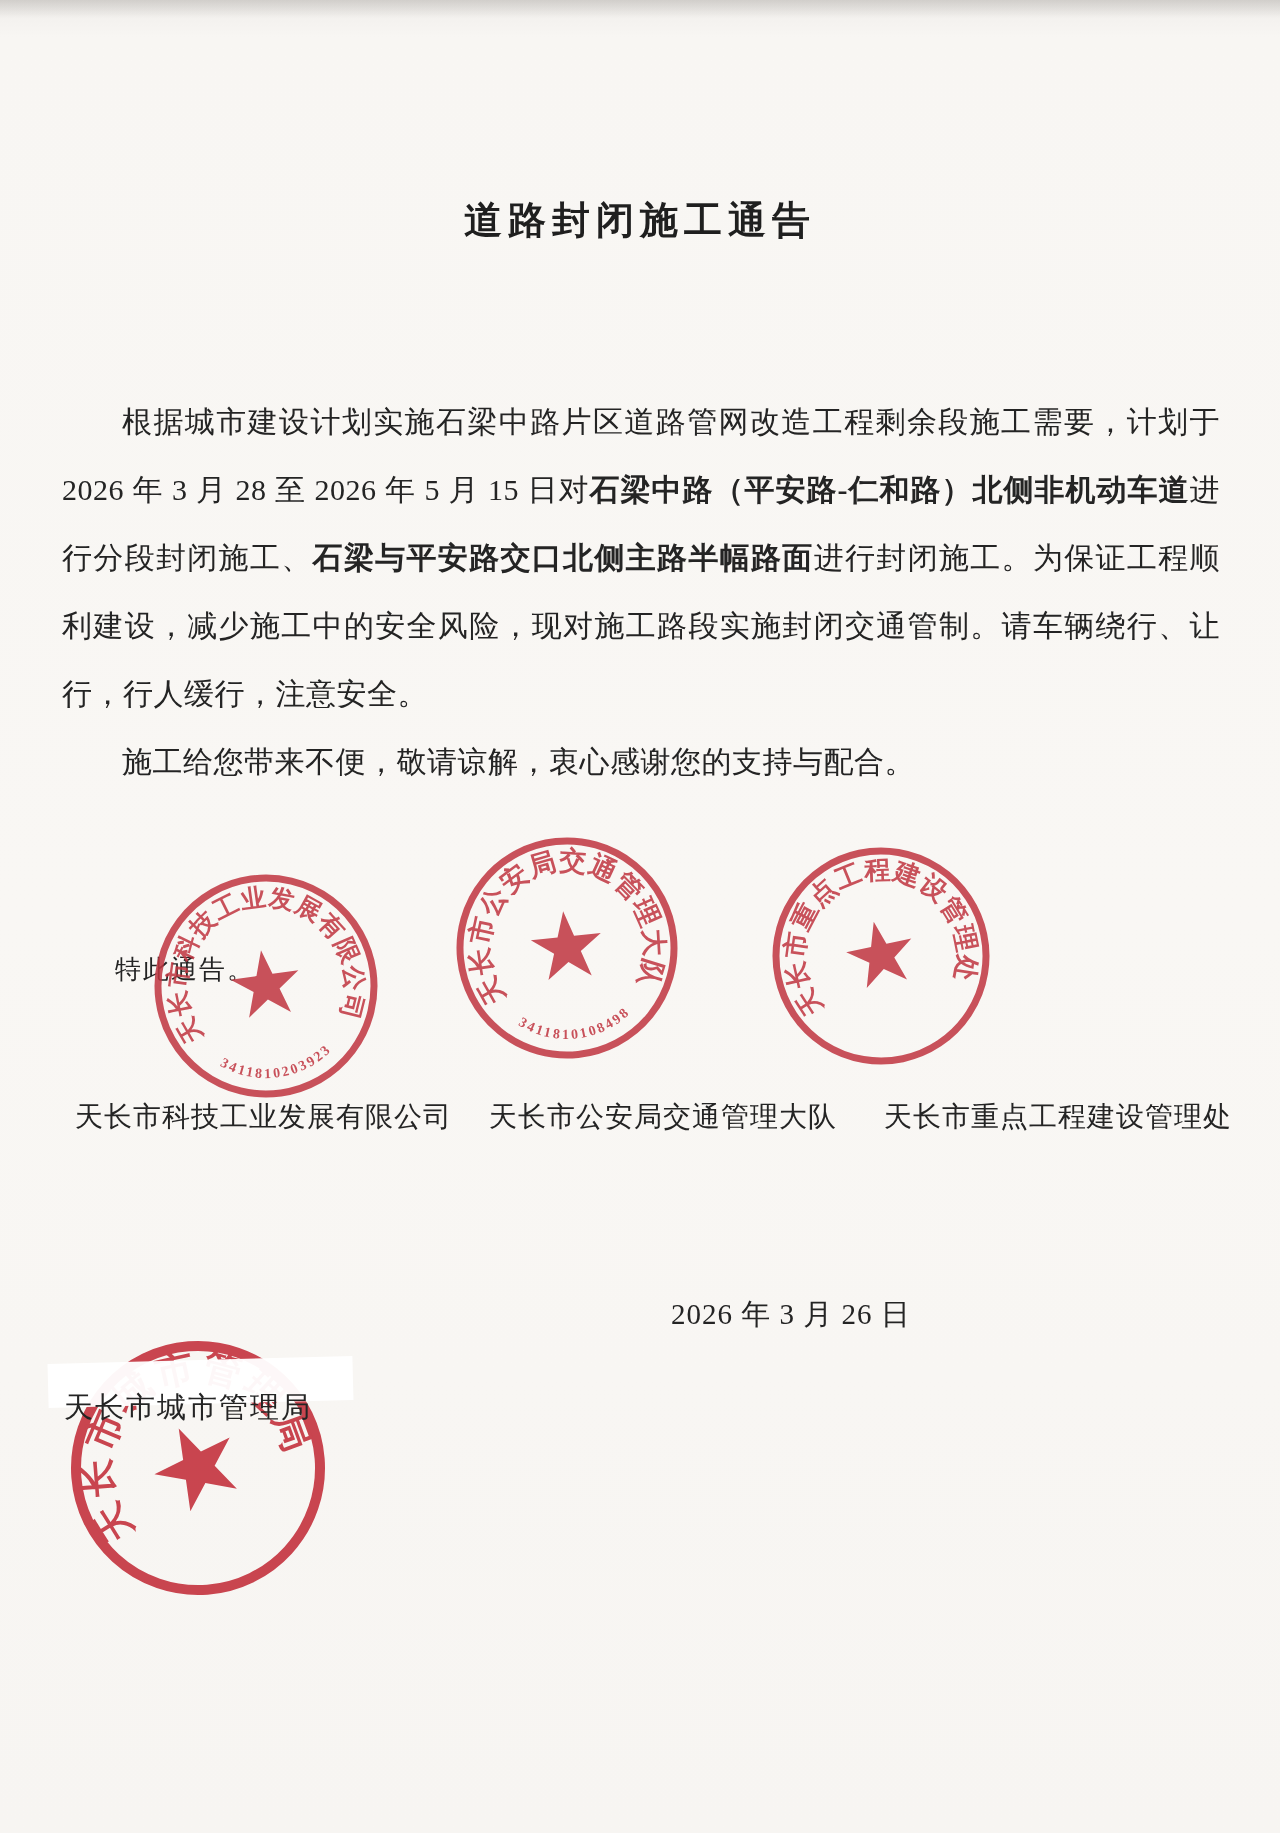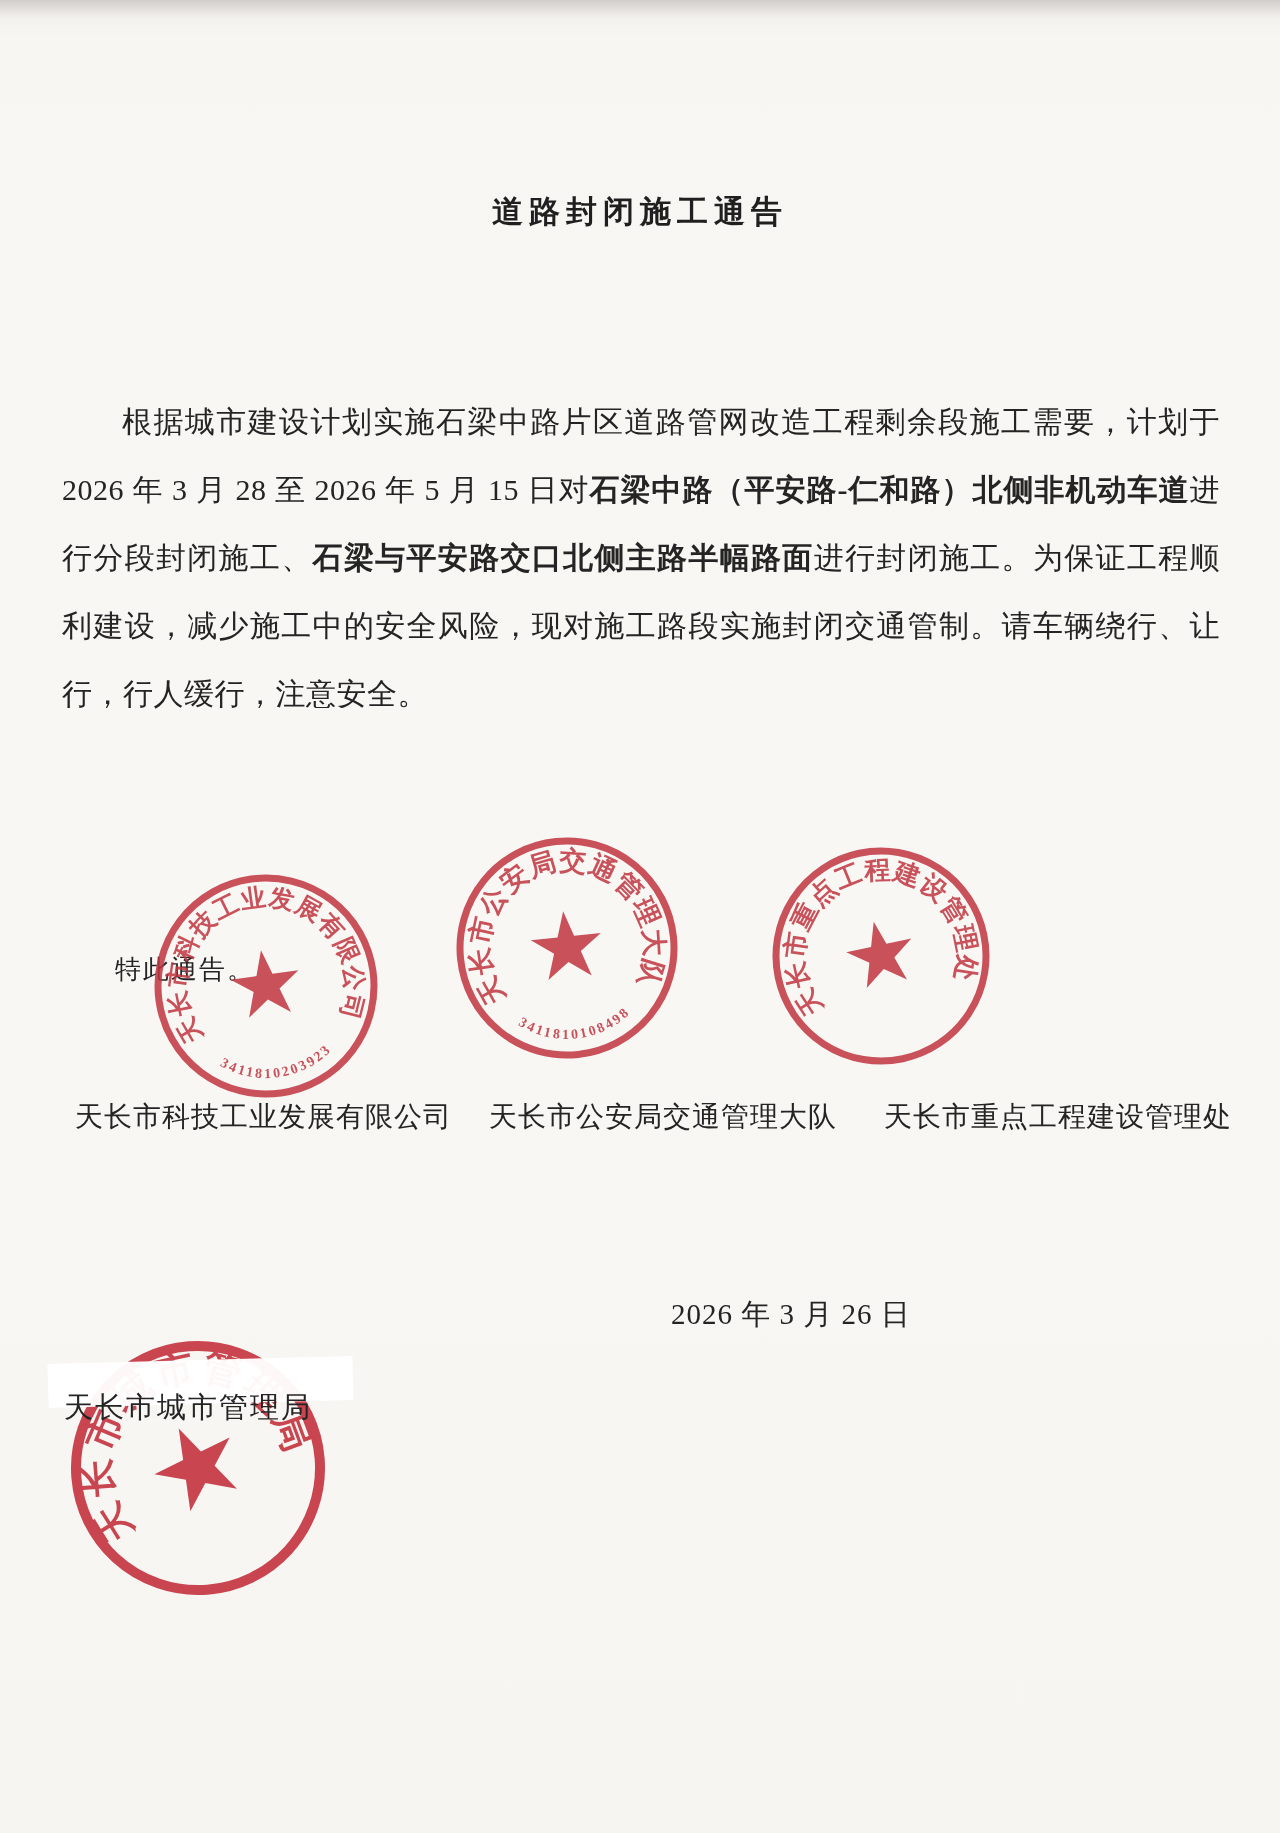--- a/index.html
+++ b/index.html
@@ -9,21 +9,21 @@
     font-family:"Liberation Serif","DejaVu Serif",serif;
     position:relative;overflow:hidden;
   }
   .paper{
     position:absolute;left:0;top:0;width:1280px;height:1833px;
     background:linear-gradient(180deg,#efedea 0%,#f8f6f3 2%,#f9f7f4 50%,#f7f5f2 100%);
   }
   .page-title{
     position:absolute;top:170px;left:0;width:1280px;
     text-align:center;
-    font-size:31px;font-weight:bold;color:#1f1f1f;
+    font-size:38px;font-weight:bold;color:#1f1f1f;
     letter-spacing:6px;
   }
   .body-block{
     position:absolute;top:388px;left:62px;width:1158px;
     font-size:30px;line-height:68px;color:#242424;
     text-align:justify;letter-spacing:0.5px;font-family:Liberation Serif, serif;
   }
   .body-block p{margin:0;text-indent:2em;}
   .body-block .b{font-weight:bold;}
   .closing{
@@ -65,20 +65,21 @@
 <body>
 
 <div class="paper">
 
   <div class="page-shade"></div>
 
   <h1 class="page-title">道路封闭施工通告</h1>
 
   <div class="body-block">
     <p><span>根据城市建设计划实施石梁中路片区道路管网改造工程剩余段施工需要，计划于 2026 年 3 月 28 至 2026 年 5 月 15 日对</span><span class="b">石梁中路（平安路-仁和路）北侧非机动车道</span><span>进行分段封闭施工、</span><span class="b">石梁与平安路交口北侧主路半幅路面</span><span>进行封闭施工。为保证工程顺利建设，减少施工中的安全风险，现对施工路段实施封闭交通管制。请车辆绕行、让行，行人缓行，注意安全。</span></p>
+    <p>施工给您带来不便，敬请谅解，衷心感谢您的支持与配合。</p>
   </div>
 
   <div class="closing">特此通告。</div>
 
   <svg class="stamp stamp-keji" width="232" height="232" viewBox="-116 -116 232 232">
     <g transform="rotate(-8)">
       <circle r="108" fill="none" stroke="#c03540" stroke-width="7"></circle>
       <polygon points="0,-1 0.2246,-0.309 0.9511,-0.309 0.3633,0.1181 0.5878,0.809 0,0.382 -0.5878,0.809 -0.3633,0.1181 -0.9511,-0.309 -0.2246,-0.309" transform="scale(36)" fill="#c03540"></polygon>
       <path id="arc-keji" d="M -69.3,40 A 80,80 0 1 1 69.3,40" fill="none"></path>
       <text font-size="25" fill="#c03540" letter-spacing="1" text-anchor="middle">

